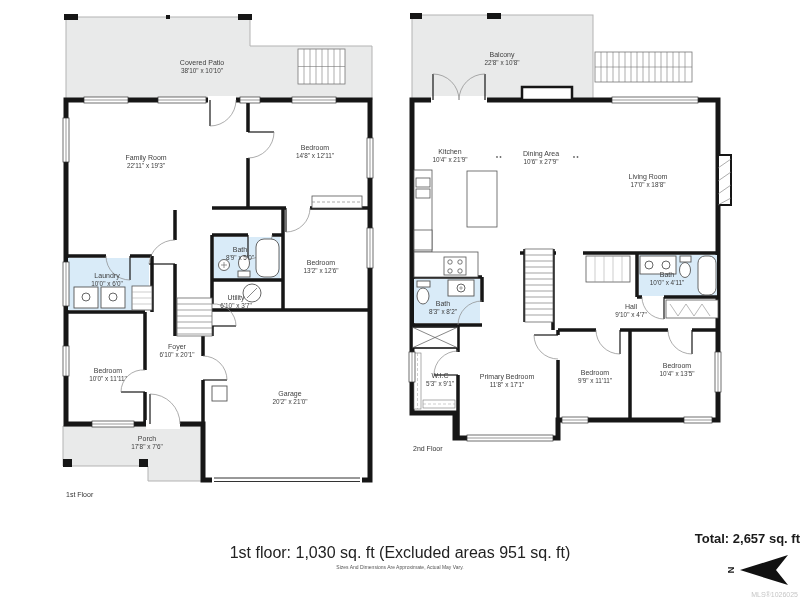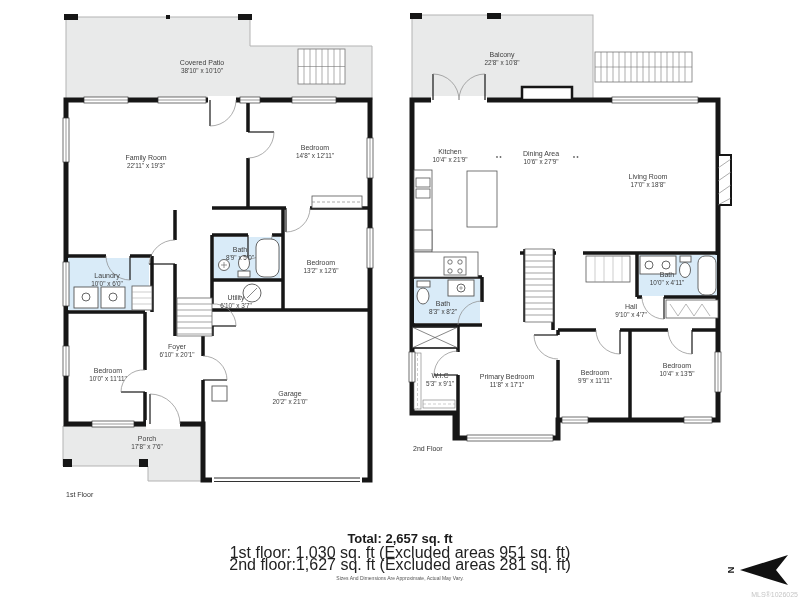--- a/index.html
+++ b/index.html
@@ -5,21 +5,21 @@
   html,body{margin:0;padding:0;}
   body{width:800px;height:600px;background:#fff;position:relative;overflow:hidden;
        font-family:"Liberation Sans","DejaVu Sans",sans-serif;}
   #plan-svg{position:absolute;left:0;top:0;}
   .room-label{position:absolute;transform:translate(-50%,-50%);text-align:center;
       color:#3d3d3d;font-size:7px;line-height:1.3;white-space:nowrap;}
   .room-label .dims{font-size:6.4px;display:block;}
   .room-label .nm{display:block;}
   .floor-tag{position:absolute;font-size:7px;color:#333;transform:translateY(-50%);white-space:nowrap;}
   #footer{position:absolute;left:0;right:0;top:531px;text-align:center;color:#1b1b1b;}
-  #footer .total{font-size:13px;font-weight:bold;line-height:16px;}
+  #footer .total{font-size:13px;font-weight:bold;line-height:16px;text-align:right;}
   #footer .fl{font-size:16px;line-height:11.5px;color:#222;}
   #footer .disclaimer{font-size:5px;color:#555;margin-top:5px;}
   #watermark{position:absolute;right:2px;bottom:2px;font-size:7px;color:#c6c6c6;}
 </style>
 </head>
 <body>
 
 <svg id="plan-svg" width="800" height="600" viewBox="0 0 800 600">
 
   <g>
@@ -335,17 +335,16 @@
   </div>
 <div class="room-label" style="left:677px;top:370px">
     <span class="nm">Bedroom</span>
     <span class="dims">10'4" x 13'5"</span>
   </div>
 <div class="floor-tag" style="left:413px;top:448px">2nd Floor</div>
 
 <div id="footer">
   <div class="total">Total: 2,657 sq. ft</div>
   <div class="fl">1st floor: 1,030 sq. ft (Excluded areas 951 sq. ft)</div>
-  <div class="fl">2nd floor:1,627 sq. ft (Excluded areas 281 sq. ft)</div>
   <div class="disclaimer">Sizes And Dimensions Are Approximate, Actual May Vary.</div>
 </div>
 
 <div id="watermark">MLS®1026025</div>
 
 </body></html>

